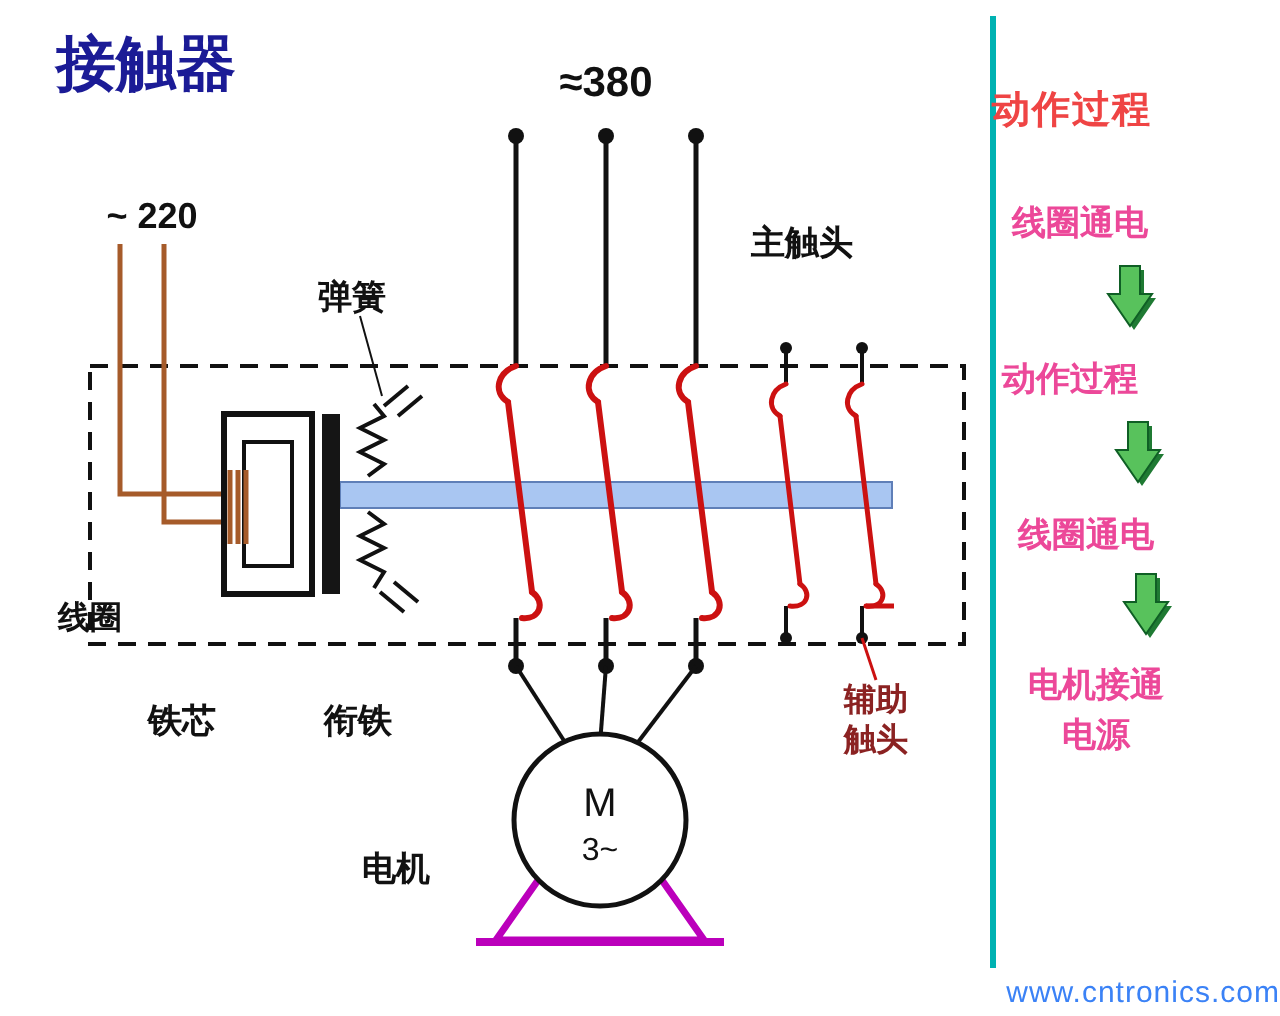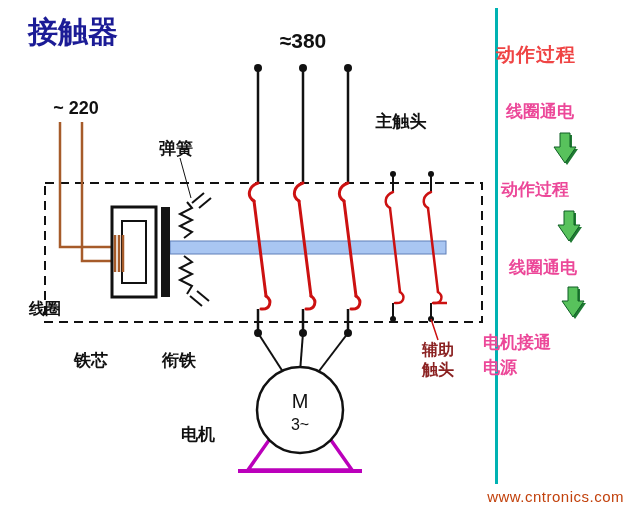--- a/index.html
+++ b/index.html
@@ -9,26 +9,26 @@
   }
   svg{position:absolute;left:0;top:0}
   svg text{font-family:"Liberation Sans",sans-serif}
   .lbl{font-weight:bold;fill:#111}
   .divider{position:absolute;left:495px;top:8px;width:3px;height:476px;background:#00b2b2}
   .panel-title{position:absolute;left:496px;top:42px;color:#ef4444;font-weight:bold;font-size:19px;letter-spacing:1px;white-space:nowrap}
   .step{position:absolute;color:#ec4899;font-weight:bold;font-size:17px;white-space:nowrap}
   .step1{left:506px;top:100px}
   .step2{left:501px;top:178px}
   .step3{left:509px;top:256px}
-  .step4{left:483px;top:330px;width:90px;text-align:left;white-space:normal;line-height:25px}
+  .step4{left:503px;top:330px;width:90px;text-align:center;white-space:normal;line-height:25px}
   .arrow{position:absolute}
   .a1{left:552px;top:132px}
   .a2{left:556px;top:210px}
   .a3{left:560px;top:286px}
-  .watermark{position:absolute;right:16px;bottom:3px;color:#c2410c;font-size:15px;letter-spacing:.5px}
+  .watermark{position:absolute;right:0;bottom:3px;color:#3b82f6;font-size:15px;letter-spacing:.5px}
 </style>
 </head>
 <body>
 
 <svg width="640" height="508" viewBox="0 0 640 508">
   <defs>
     <g id="main-contact">
       <path d="M 0,183 C -9,186 -12,196 -4,201" fill="none" stroke="#cc1111" stroke-width="3" stroke-linecap="round"></path>
       <path d="M -4,201 L 8,296" fill="none" stroke="#cc1111" stroke-width="3" stroke-linecap="round"></path>
       <path d="M 8,296 C 15,301 12,310 3,309" fill="none" stroke="#cc1111" stroke-width="3" stroke-linecap="round"></path>

